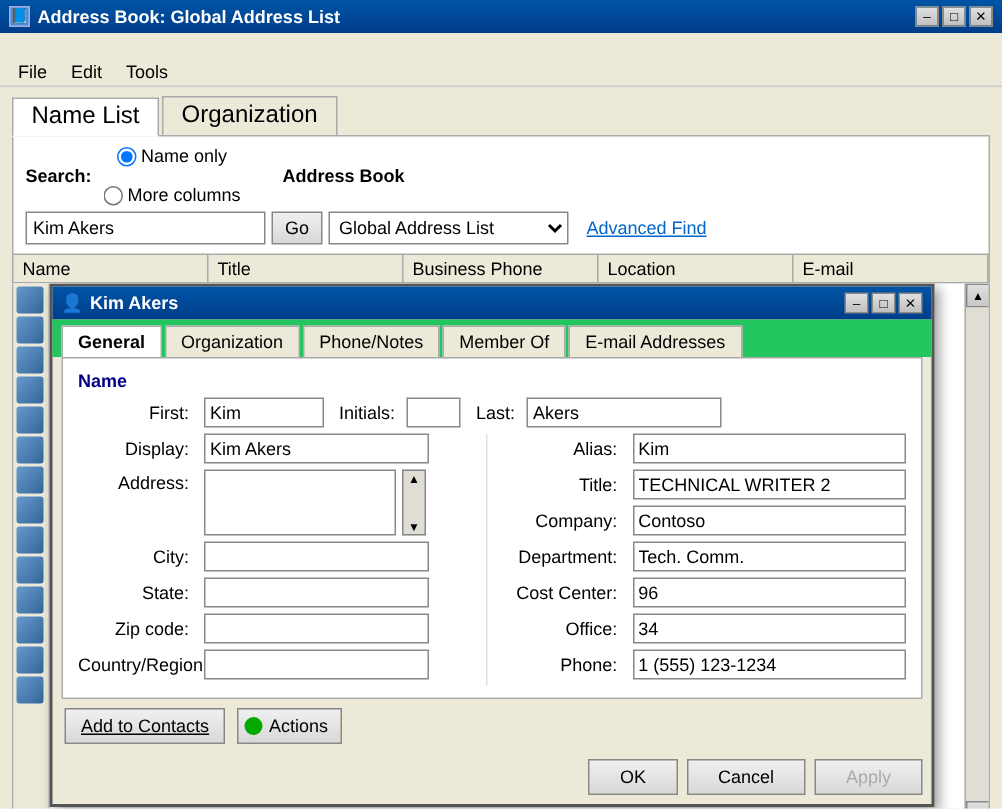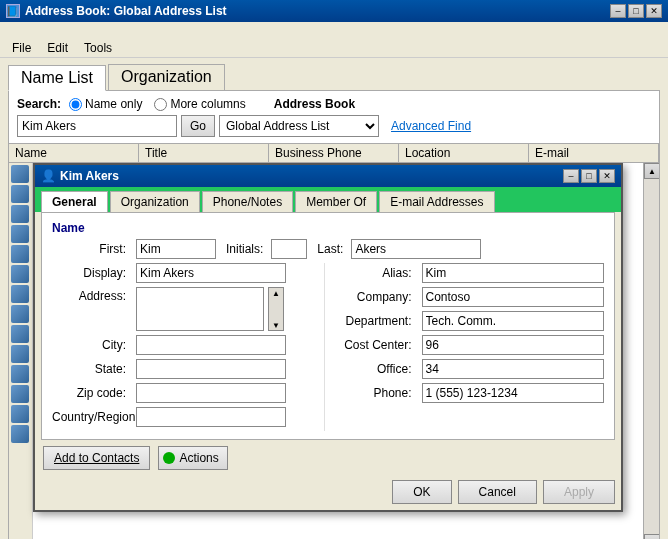--- a/index.html
+++ b/index.html
@@ -72,21 +72,21 @@
 
     
     .search-section {
       background: #fff;
       border: 1px solid #aaa;
       margin: 0 8px;
       padding: 6px 8px;
     }
     .search-row { display: flex; align-items: center; gap: 8px; margin-bottom: 4px; }
     .search-label { font-weight: bold; font-size: 12px; }
-    .radio-group { display: flex; align-items: center; gap: 12px; }
+    .radio-group { display: flex; align-items: center; gap: 12px; flex-direction: column; }
     .radio-item { display: flex; align-items: center; gap: 3px; cursor: pointer; }
     .address-book-label { font-weight: bold; margin-left: 20px; }
     .search-input-row { display: flex; align-items: center; gap: 4px; margin-top: 2px; }
     .search-input {
       width: 160px; height: 22px;
       border: 1px solid #888;
       padding: 2px 4px;
       background: #fff;
     }
     .go-btn {
@@ -524,20 +524,24 @@
             </div>
           </div>
 
           <div class="right-col">
 
             <div class="form-row">
               <span class="right-label">Alias:</span>
               <input type="text" class="right-input" value="Kim" style="">
             </div>
 
+            <div class="form-row">
+              <span class="right-label">Title:</span>
+              <input type="text" class="right-input" value="TECHNICAL WRITER 2" style="">
+            </div>
 
             <div class="form-row">
               <span class="right-label">Company:</span>
               <input type="text" class="right-input" value="Contoso" style="">
             </div>
 
             <div class="form-row">
               <span class="right-label">Department:</span>
               <input type="text" class="right-input" value="Tech. Comm." style="">
             </div>

